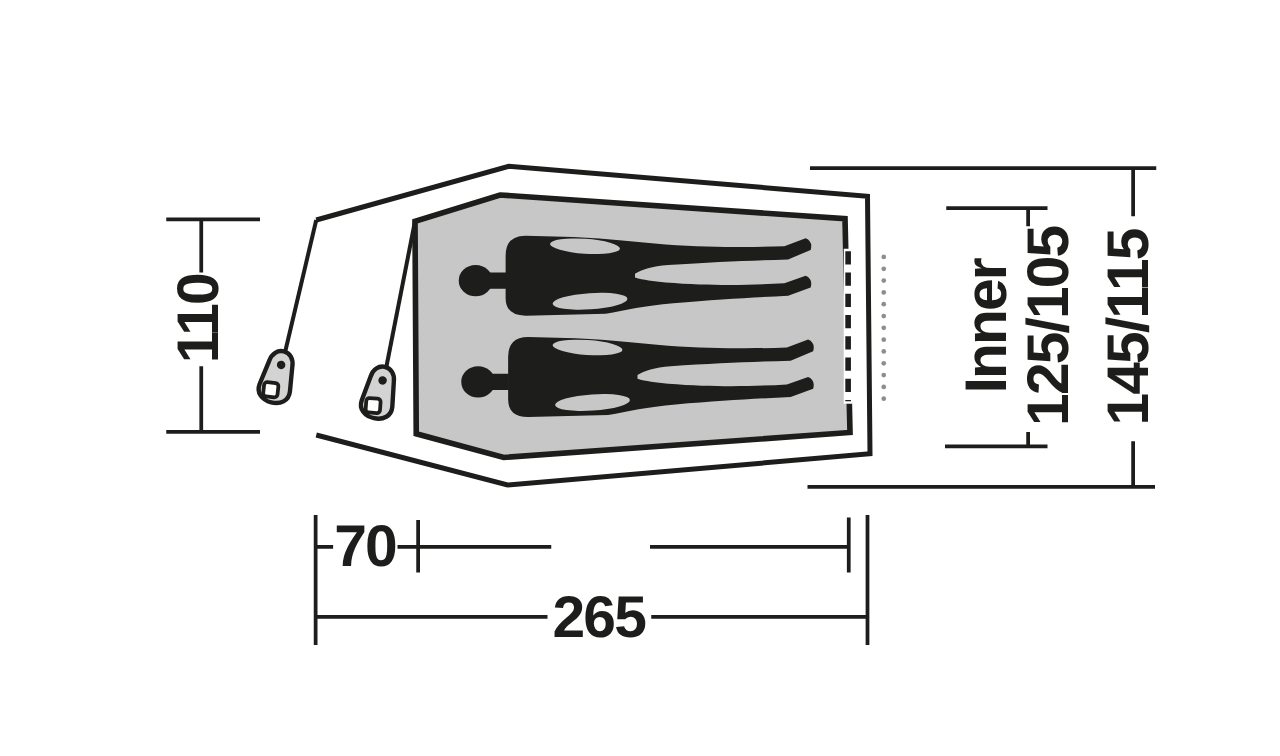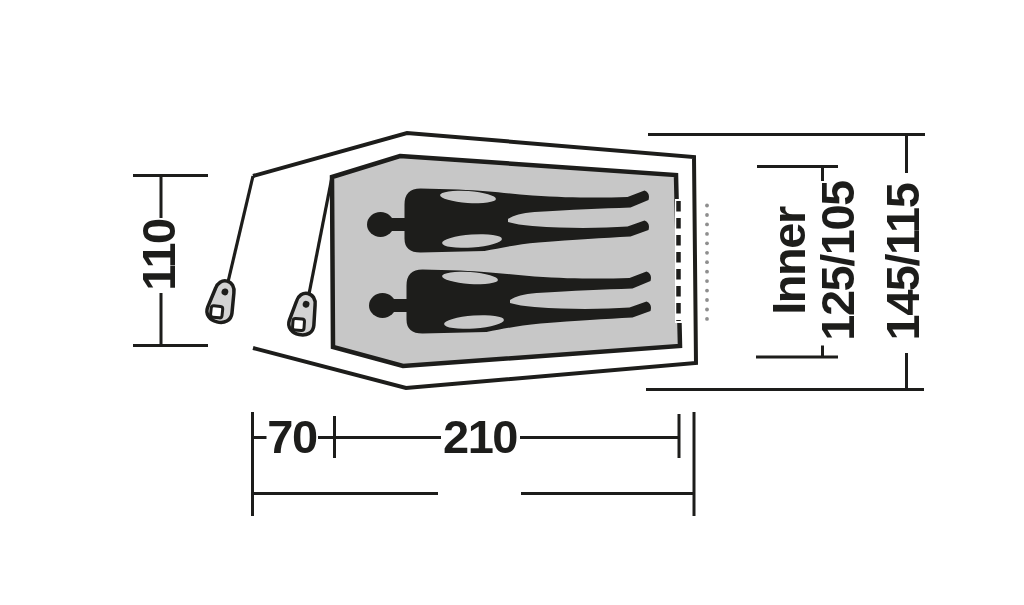--- a/index.html
+++ b/index.html
@@ -129,22 +129,22 @@
         <path d="M646,389.5 H924"></path>
         <path d="M906.5,134.5 V173 M906.5,353 V389.5"></path>
       </g>
     </g>
   </svg>
 
   <div class="dim-label vertical" style="left:158px;top:255px;">110</div>
 
   <div class="dim-label" style="left:292px;top:436px;">70</div>
 
-  <div class="dim-label" style="left:480px;top:436px;">210</div>
 
+  <div class="dim-label" style="left:479px;top:493px;">265</div>
 
   <div class="dim-label vertical" style="left:813px;top:261px;">
     <div>Inner</div>
     <div>125/105</div>
   </div>
 
   <div class="dim-label vertical" style="left:902px;top:262px;">145/115</div>
 
 </div>
 

